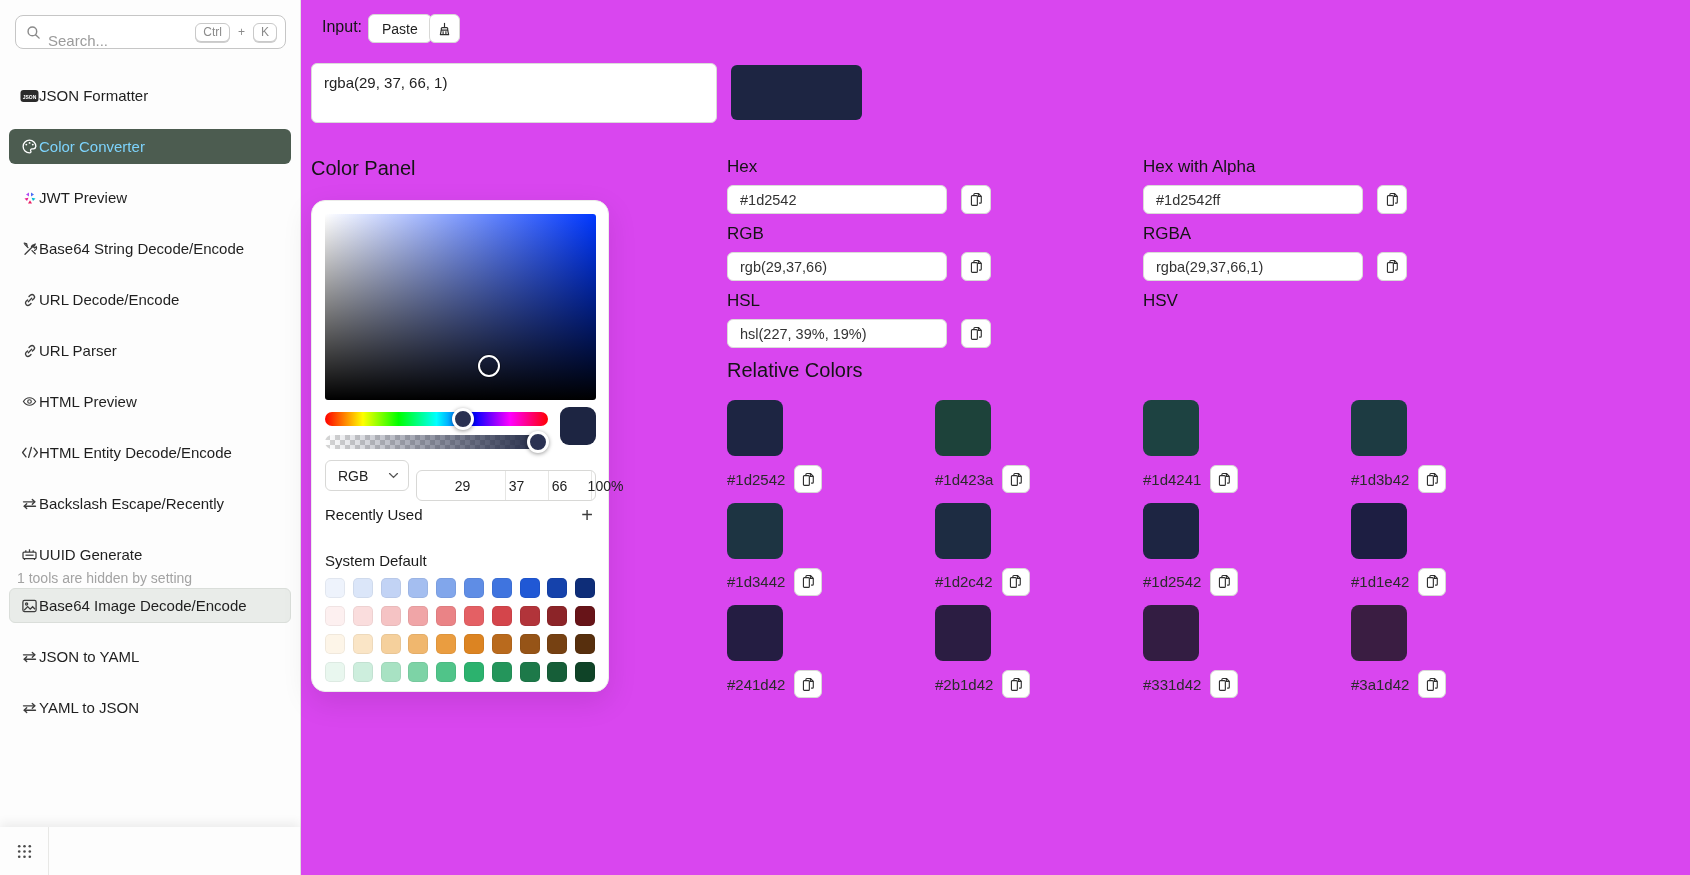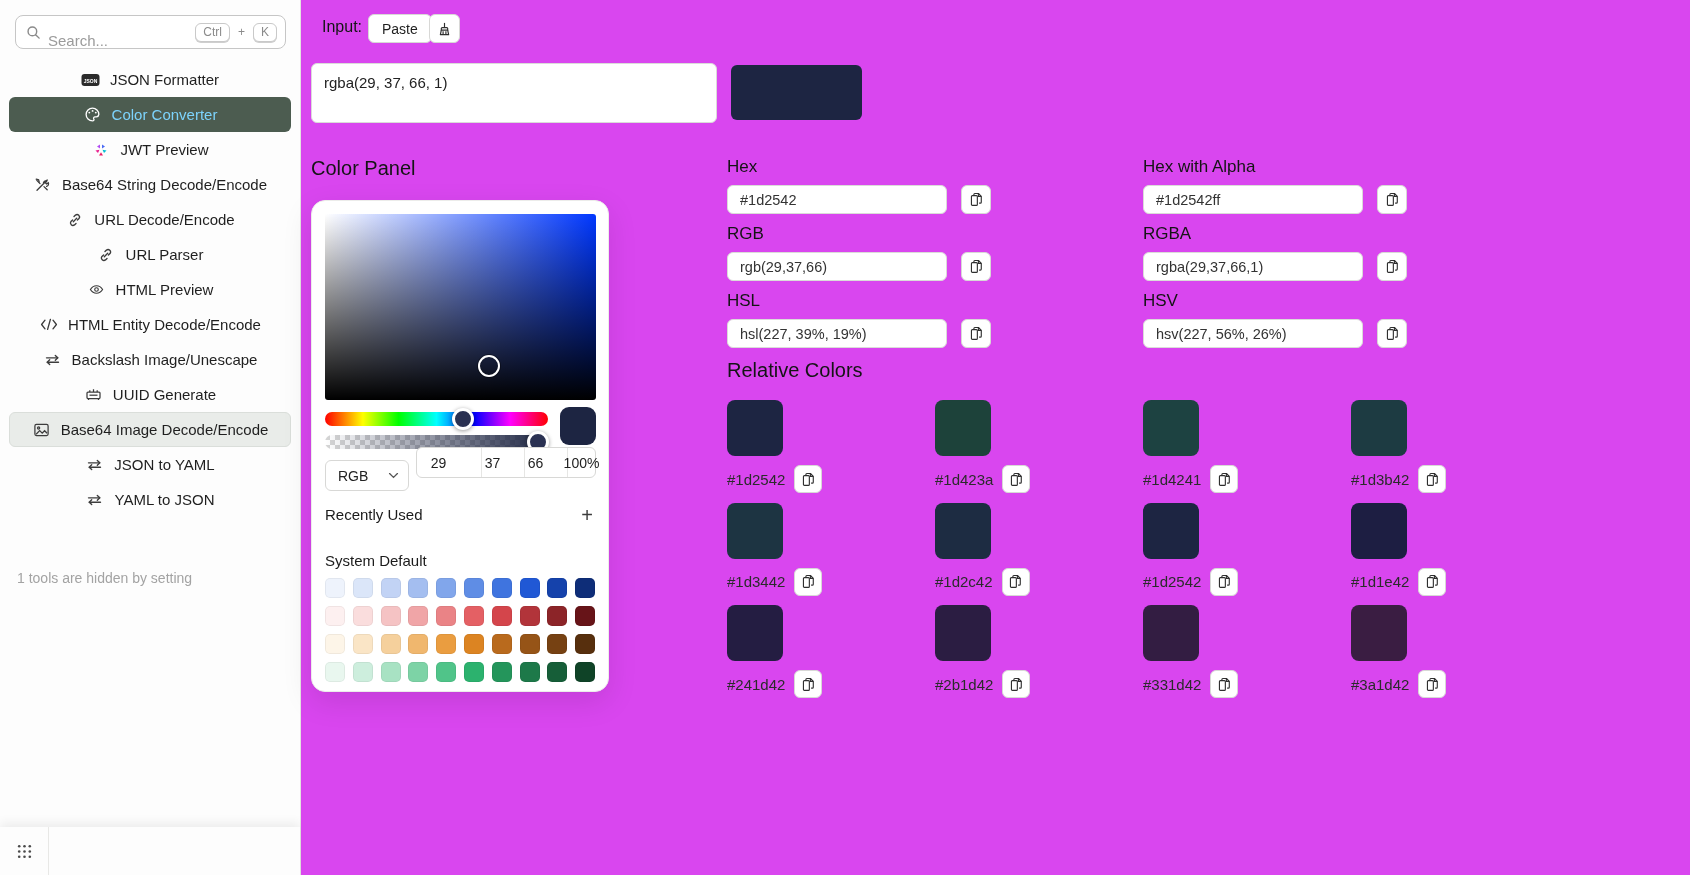--- a/index.html
+++ b/index.html
@@ -26,24 +26,23 @@
   }
   .searchbox input::placeholder { color:#9b9b9b; }
   .kbd {
     font-size:12px; color:#8b8b8b; border:1px solid #c9c9c9; border-radius:6px;
     padding:1px 7px 2px; background:#fff; box-shadow:0 1px 0 #cfcfcf; white-space:nowrap;
   }
   .kjoin { color:#8b8b8b; font-size:12px; margin:0 1px; }
 
   .nav { position:absolute; left:0; top:62px; width:100%; }
   .item {
-    height:35px; margin:0 9px; display:flex; align-items:center; gap:10px;
+    height:35px; margin:16px 9px; display:flex; align-items:center; 
     padding:0 10px; border-radius:6px; cursor:pointer; font-size:15px; color:#1f1f1f;
     border:1px solid transparent;
-    justify-content:center;
   }
   .item .icon { width:19px; height:17px; display:flex; align-items:center; justify-content:center; color:#3c3c3c; flex:0 0 19px; }
   .item.selected { background:#4c5c50; color:#7dd3fc; }
   .item.selected .icon { color:#fff; }
   .item.hover { background:#e9ece9; border-color:#dadeda; }
   .hidden-note { position:absolute; left:17px; top:570px; font-size:14px; color:#a3a3a3; }
 
   .side-footer {
     position:absolute; left:0; bottom:0; width:100%; height:48px; background:#fdfdfd;
     box-shadow:0 -4px 10px rgba(0,0,0,.07); display:flex; align-items:center;
@@ -96,23 +95,23 @@
   .hue-thumb { left:140px; top:207px; }
   .alpha-thumb { left:215px; top:230px; }
   .mini-preview { position:absolute; left:248px; top:206px; width:36px; height:38px; border-radius:9px; }
 
   .format-select {
     position:absolute; left:13px; top:259px; width:84px; height:31px;
     background:#fff; border:1px solid #d8d8d6; border-radius:6px; cursor:pointer;
     display:flex; align-items:center; justify-content:space-between; padding:0 9px 0 12px; font-size:14px; color:#222;
   }
   .channels {
-    position:absolute; left:104px; top:246px; width:180px; height:31px;
+    position:absolute; left:104px; top:269px; width:180px; height:31px;
     background:#fff; border:1px solid #d8d8d6; border-radius:6px;
-    display:grid; grid-template-columns:43px 43px 43px 49px; align-items:stretch;
+    display:grid; grid-template-columns:43px 43px 43px 49px; align-items:stretch;padding-left:24px;
   }
   .chan {
     display:flex; align-items:center; justify-content:center; font-size:14px; color:#222; cursor:text;
   }
   .chan + .chan { border-left:1px solid #e6e6e4;margin-left:21px; }
 
   .panel-sub { position:absolute; left:13px; font-size:15px; color:#1b1b1b; }
   .lbl-recent { top:305px; }
   .lbl-system { top:351px; }
   .add-btn {
@@ -263,21 +262,21 @@
 
       <div class="item">
         <span class="icon">
           <svg width="17" height="12" viewBox="0 0 16 12" fill="none" stroke="currentColor" stroke-width="1.35" stroke-linecap="round" stroke-linejoin="round">
               <path d="M2 3.8h11.2"></path>
               <path d="M10.8 1.4l2.5 2.4-2.5 2.4"></path>
               <path d="M14 8.2H2.8"></path>
               <path d="M5.2 5.8L2.7 8.2l2.5 2.4"></path>
             </svg>
         </span>
-        <span class="label">Backslash Image/Unescape</span>
+        <span class="label">Backslash Escape/Recently</span>
       </div>
 
       <div class="item">
         <span class="icon">
           <svg width="17" height="15" viewBox="0 0 16 15" fill="none" stroke="currentColor" stroke-width="1.25">
               <rect x="1.5" y="5" width="13" height="6.5" rx="1"></rect>
               <path d="M4.3 5V3.2M8 5V2.2M11.7 5V3.2"></path>
               <path d="M3 11.5v1.6M13 11.5v1.6"></path>
               <path d="M4 8.2h8"></path>
             </svg>
@@ -497,30 +496,20 @@
   <svg width="15" height="15" viewBox="0 0 16 16" fill="none" stroke="#2f2f2f" stroke-width="1.2" stroke-linejoin="round">
     <path d="M5.2 3.9V2.6c0-.6.4-1 1-1h3.9l3 3v6.2c0 .6-.4 1-1 1h-1.3"></path>
     <path d="M10 1.7v3h3"></path>
     <rect x="2.6" y="3.9" width="6.3" height="10.4" rx="1"></rect>
   </svg>
 </button>
       </div>
     </div>
     <div class="cgroup" style="left:842px; top:291px">
       <div class="clabel">HSV</div>
-      <div class="crow">
-        <div class="cinput">hsv(227, 56%, 26%)</div>
-        <button class="btn copybtn">
-  <svg width="15" height="15" viewBox="0 0 16 16" fill="none" stroke="#2f2f2f" stroke-width="1.2" stroke-linejoin="round">
-    <path d="M5.2 3.9V2.6c0-.6.4-1 1-1h3.9l3 3v6.2c0 .6-.4 1-1 1h-1.3"></path>
-    <path d="M10 1.7v3h3"></path>
-    <rect x="2.6" y="3.9" width="6.3" height="10.4" rx="1"></rect>
-  </svg>
-</button>
-      </div>
     </div>
 
     <div class="section-title t-relative">Relative Colors</div>
 
     <div class="rgrid">
 
       <div class="rcell">
         <div class="rswatch" style="background: rgb(29, 37, 66);"></div>
         <div class="rrow">
             <span class="rhex">#1d2542</span>

